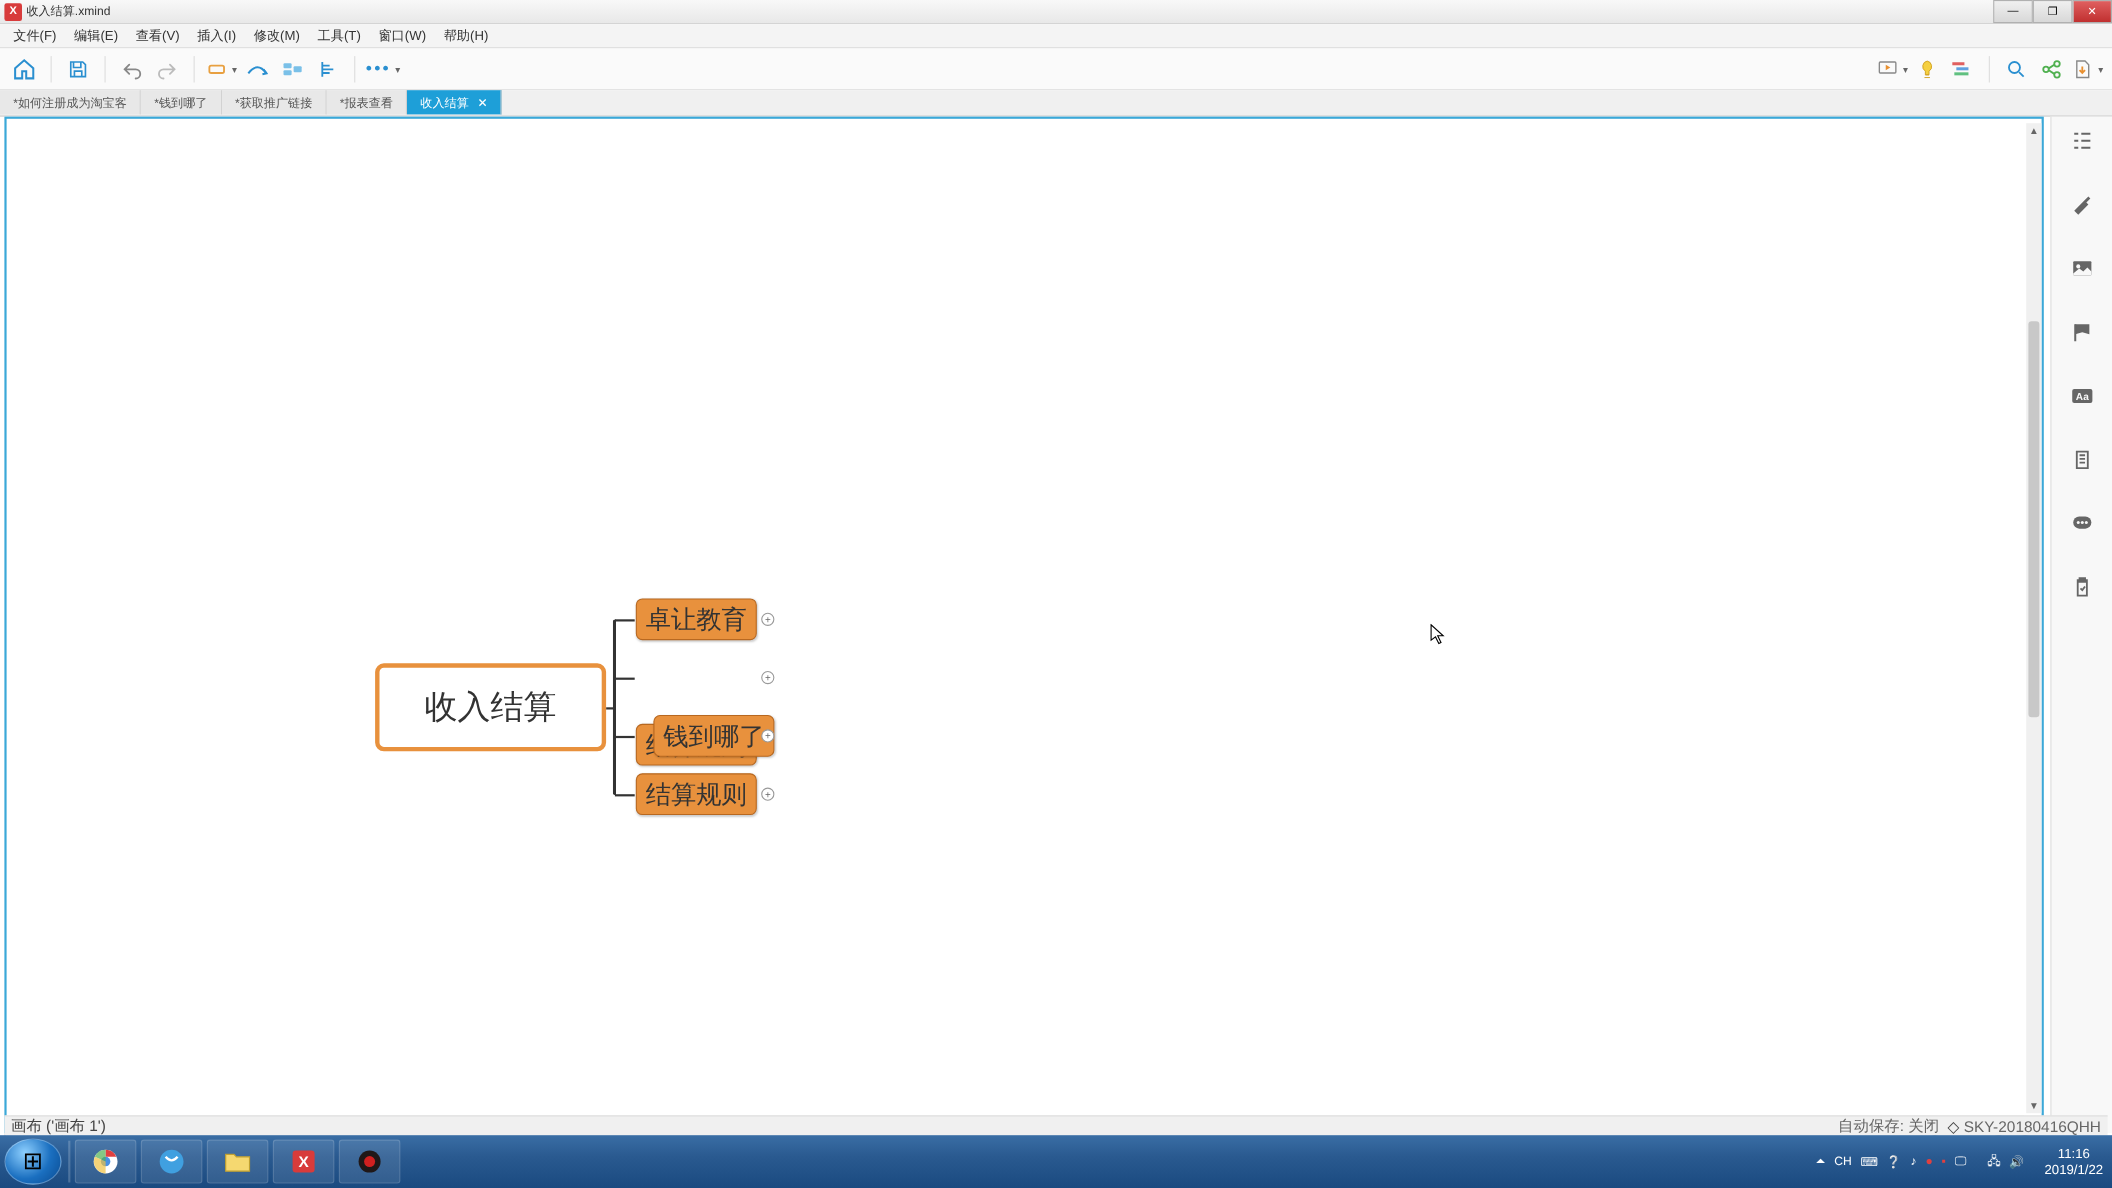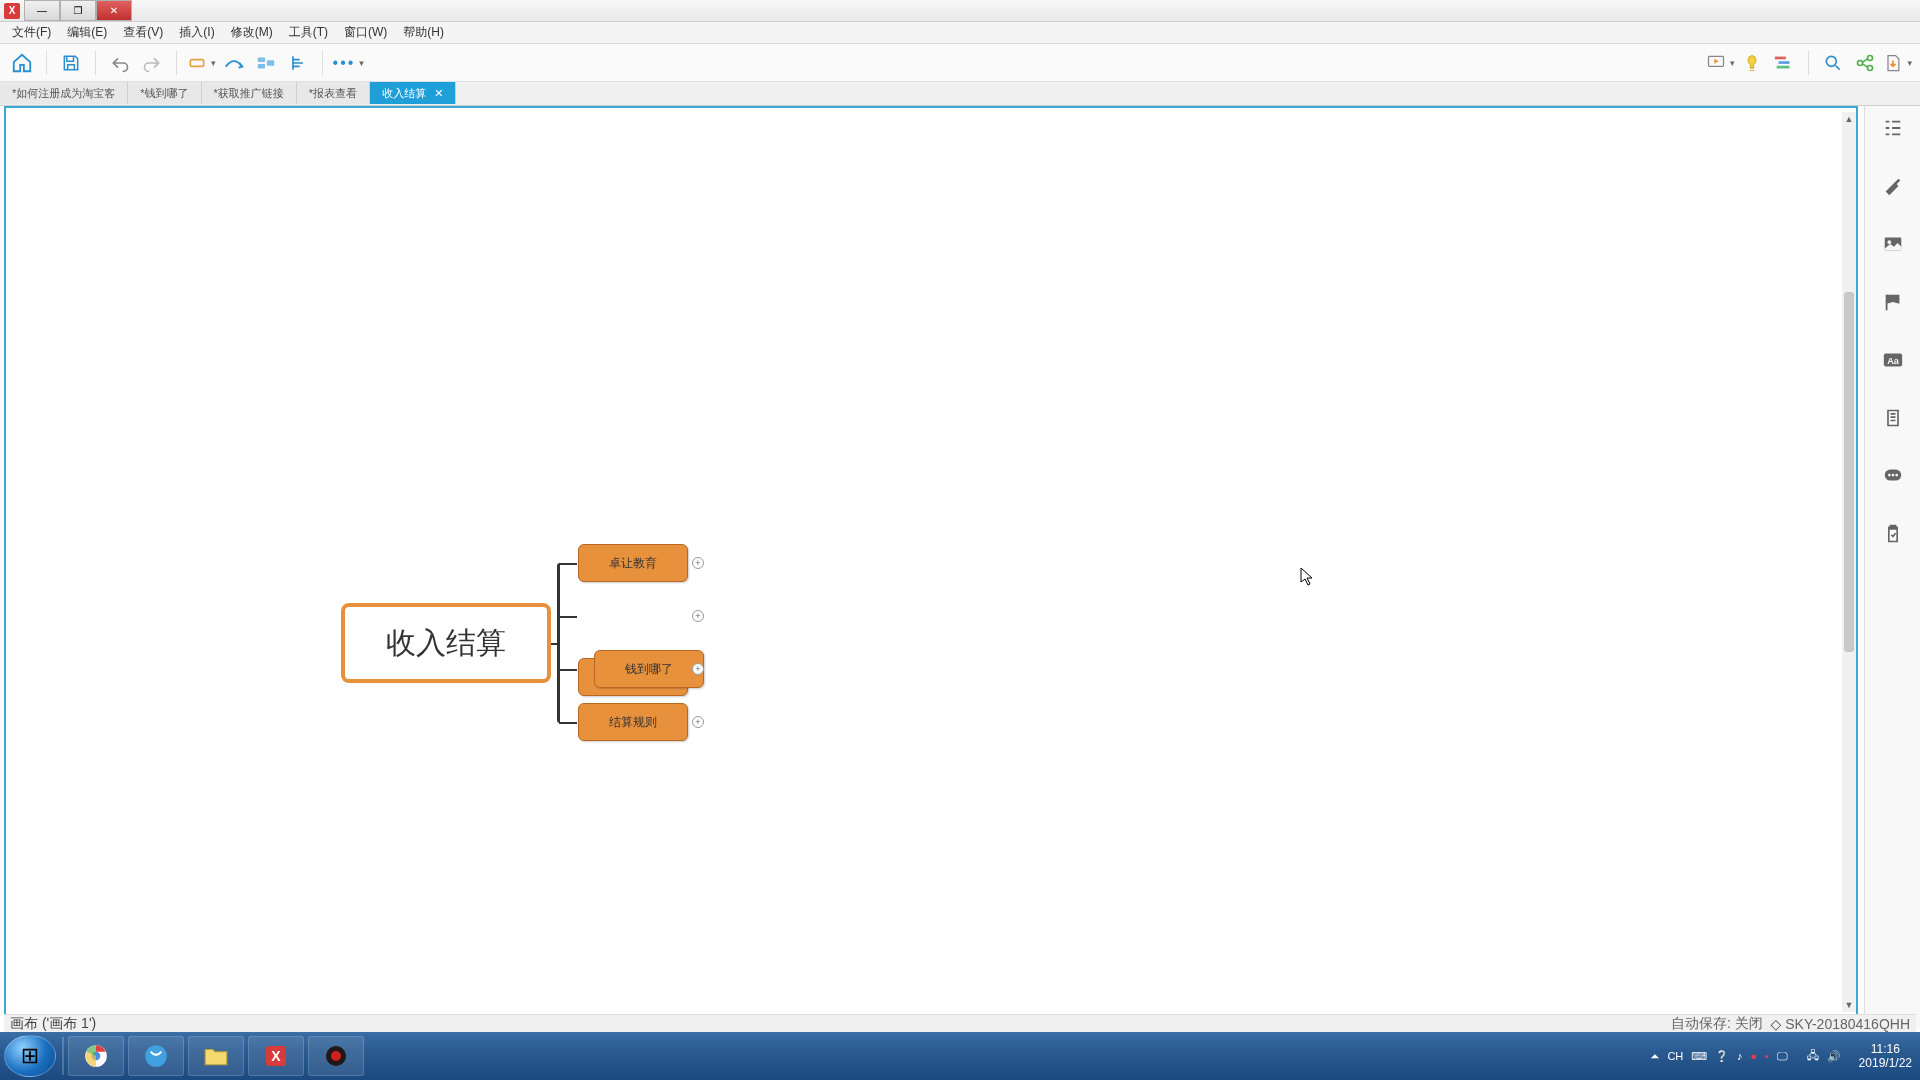--- a/index.html
+++ b/index.html
@@ -36,21 +36,21 @@
 .scroll-v { position: absolute; right: 0; top: 4px; bottom: 16px; width: 14px; background: #f0f0f0; }
 .scroll-v .thumb { position: absolute; left: 2px; right: 2px; top: 180px; height: 360px; background: #c8c8c8; border-radius: 3px; }
 .scroll-v .arrow { position: absolute; left: 0; right: 0; height: 14px; display: flex; align-items: center; justify-content: center; font-size: 9px; color: #666; }
 .scroll-h { position: absolute; left: 4px; right: 16px; bottom: 0; height: 14px; background: #f0f0f0; }
 .scroll-h .thumb { position: absolute; top: 2px; bottom: 2px; left: 38%; width: 48%; background: #c8c8c8; border-radius: 3px; }
 .scroll-h .arrow { position: absolute; top: 0; bottom: 0; width: 14px; display: flex; align-items: center; justify-content: center; font-size: 9px; color: #666; }
 
 
 .mindmap { position: absolute; inset: 0; }
 .root-node { position: absolute; left: 335px; top: 495px; width: 210px; height: 80px; border: 4px solid #e8913d; border-radius: 8px; background: #fff; display: flex; align-items: center; justify-content: center; font-size: 30px; color: #333; }
-.child-node { position: absolute; width: 110px; height: 38px; background: #e8913d; border: 1px solid #b86820; border-radius: 6px; display: flex; align-items: center; justify-content: center; font-size: 12px; color: #333; box-shadow: 1px 1px 2px rgba(0,0,0,.2); }
+.child-node { position: absolute; width: 110px; height: 38px; background: #e8913d; border: 1px solid #b86820; border-radius: 6px; display: flex; align-items: center; justify-content: center; font-size: 23px; color: #333; box-shadow: 1px 1px 2px rgba(0,0,0,.2); }
 .child-expand { position: absolute; width: 12px; height: 12px; border: 1px solid #999; border-radius: 50%; background: #fff; display: flex; align-items: center; justify-content: center; font-size: 9px; color: #666; cursor: pointer; }
 .connector { position: absolute; border-left: 3px solid #333; border-top-left-radius: 8px; border-bottom-left-radius: 8px; }
 .branch-line { position: absolute; height: 2px; background: #333; }
 
 
 .right-sidebar { position: absolute; top: 106px; right: 0; bottom: 50px; width: 56px; background: #f8f8f8; border-left: 1px solid #ddd; display: flex; flex-direction: column; align-items: center; padding-top: 8px; gap: 30px; }
 .side-icon { width: 28px; height: 28px; display: flex; align-items: center; justify-content: center; color: #666; font-size: 18px; cursor: pointer; }
 
 
 .sheetbar { position: absolute; left: 4px; right: 62px; bottom: 30px; height: 20px; background: #f4f4f4; display: flex; align-items: center; font-size: 11px; border-top: 1px solid #ddd; }
@@ -76,20 +76,21 @@
 
 .cursor { position: absolute; left: 1300px; top: 567px; font-size: 16px; color: #000; pointer-events: none; }
 
 svg { display: block; }
 </style>
 </head>
 <body>
 
 <div class="titlebar">
   <div class="app-icon">X</div>
+  <div class="title-text">收入结算.xmind</div>
   <div class="win-controls">
     <div class="win-btn">—</div>
     <div class="win-btn">❐</div>
     <div class="win-btn close">✕</div>
   </div>
 </div>
 
 <div class="menubar">
   <div class="menu-item">文件(F)</div>
   <div class="menu-item">编辑(E)</div>

